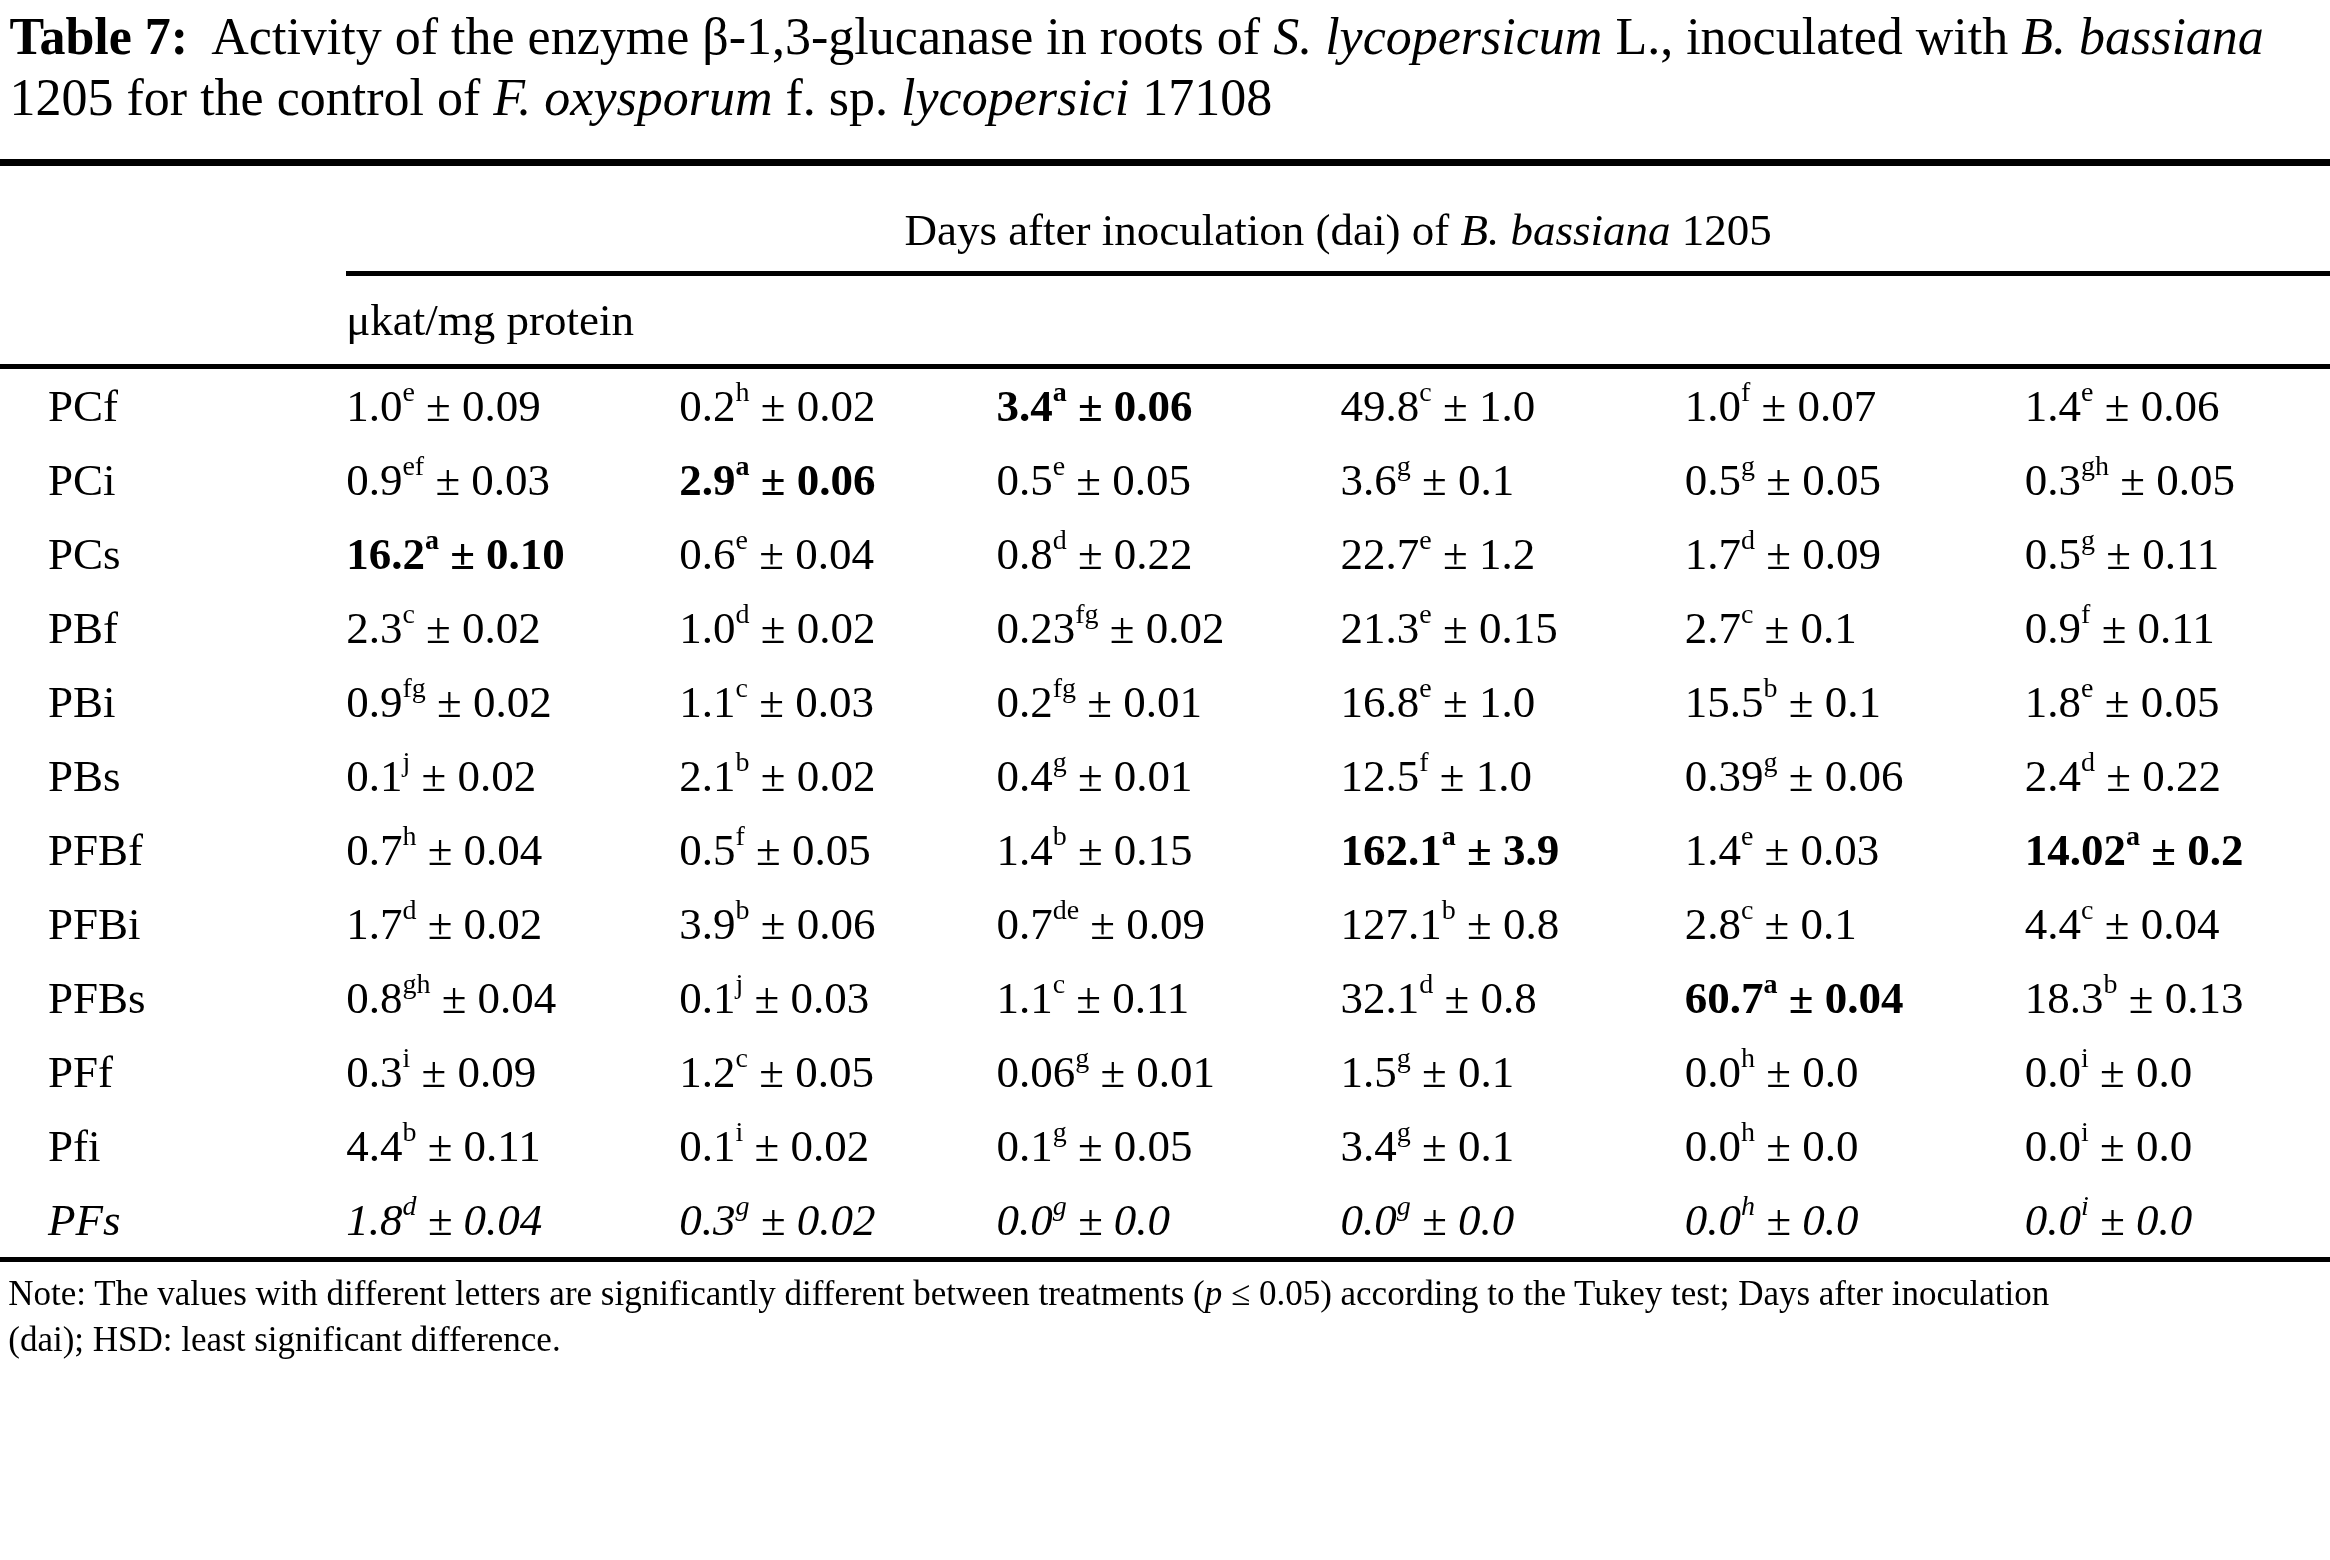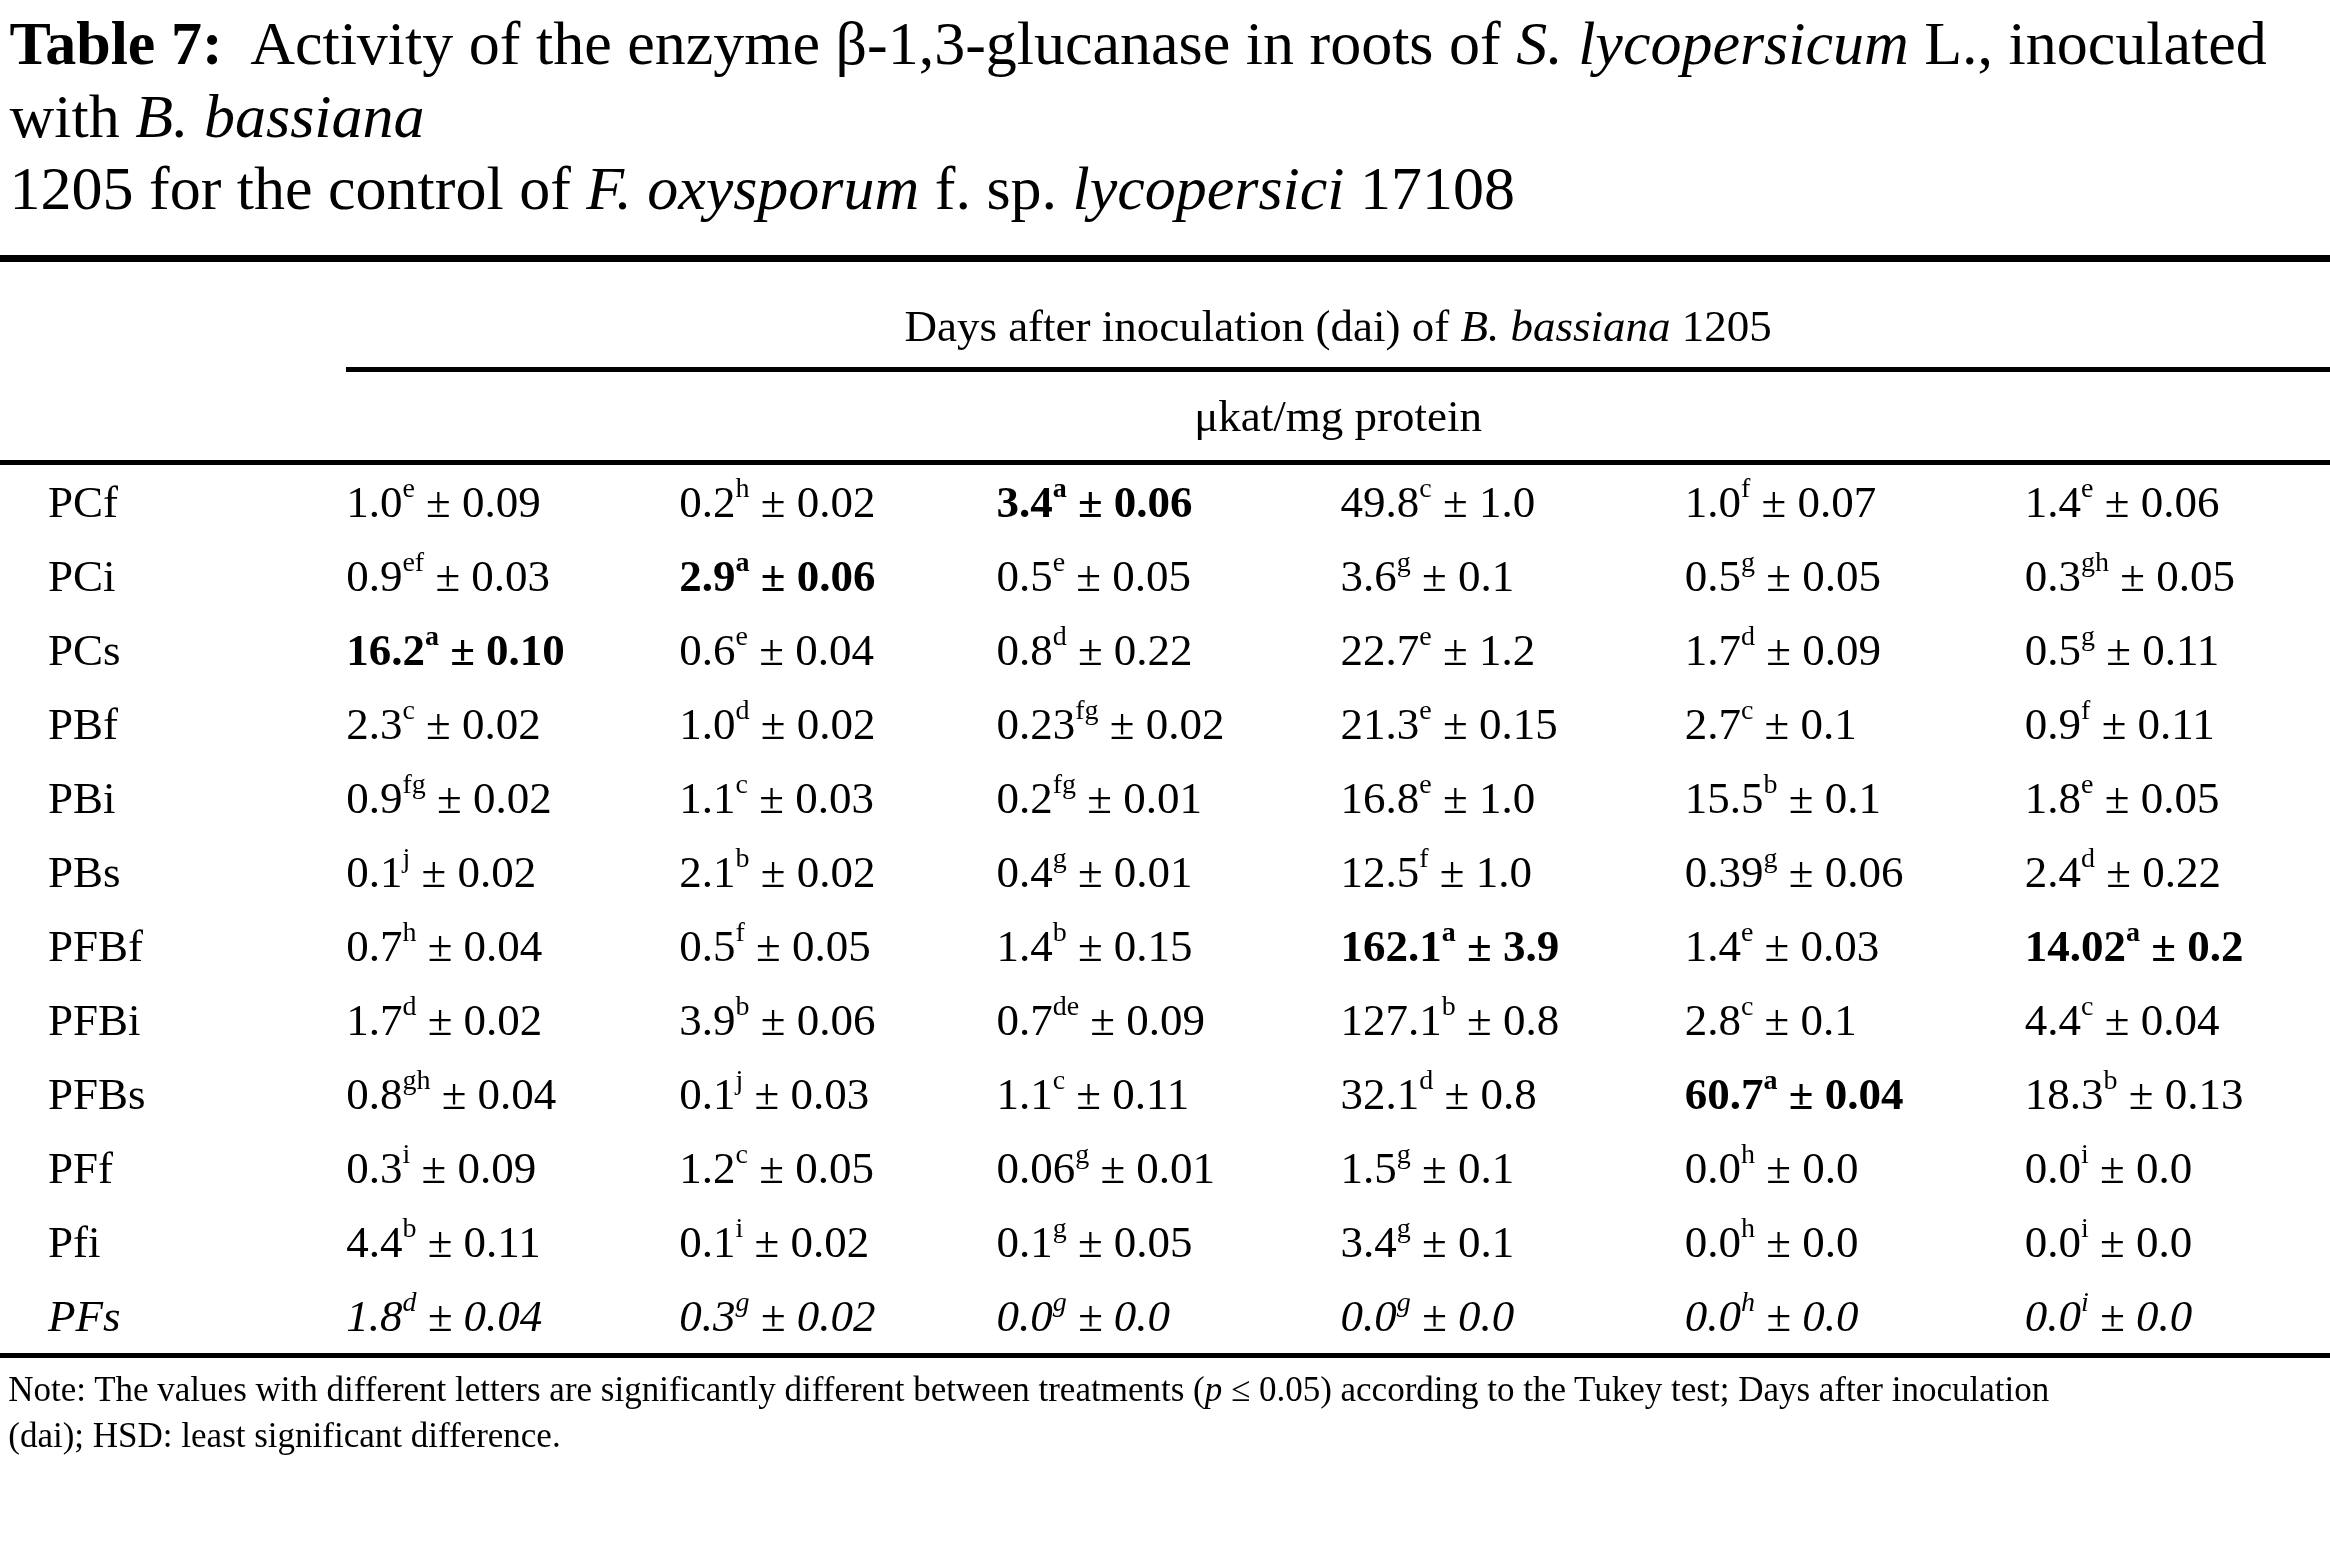--- a/index.html
+++ b/index.html
@@ -4,42 +4,42 @@
 <style>
   html, body { margin:0; padding:0; background:#ffffff; }
   body {
     width:2330px; height:1561px;
     color:#000;
     font-family:"Liberation Serif","DejaVu Serif",serif;
     overflow:hidden;
   }
   .page { padding-top:4.8px; }
   .title {
-    font-size:62px; line-height:1.17;
+    font-size:52px; line-height:1.17;
     padding:2.4px 3.6px 0 9.5px;
     white-space:pre-wrap;
   }
   .b { font-weight:bold; }
   .i { font-style:italic; }
   table.tbl {
     border-collapse:collapse; table-layout:fixed;
     width:2330px; margin-top:30px;
   }
   td {
     font-size:45px; padding:0;
     white-space:nowrap; overflow:visible;
     vertical-align:middle;
   }
   td.c0 { padding-left:48px; }
   tr.r-days td { border-top:7.7px solid #000; vertical-align:bottom; padding-bottom:15.5px; height:90px; }
   tr.r-days td.c0 { border-top:7.7px solid #000; }
   tr.r-days td.span6 { border-bottom:5.4px solid #000; text-align:center; }
   tr.r-cols td { height:88px; }
   tr.r-unit td { height:88px; border-bottom:5.4px solid #000; }
-  tr.r-unit td.span6 { text-align:center; }
+  tr.r-unit td.span6 { text-align:left; }
   tr.r-data td { height:74px; }
   tr.r-last td { border-bottom:5.4px solid #000;font-style:italic; }
   tr.r-hsd td { height:122px; vertical-align:top; padding-top:21.4px; border-bottom:7.7px solid #000; }
   td.bold { font-weight:bold; }
   .sup { font-size:28px; position:relative; top:-20px; }
   .note {
     font-size:35px; line-height:1.32;
     padding:8.3px 4.8px 0 8.3px;
     white-space:pre-wrap;
   }

